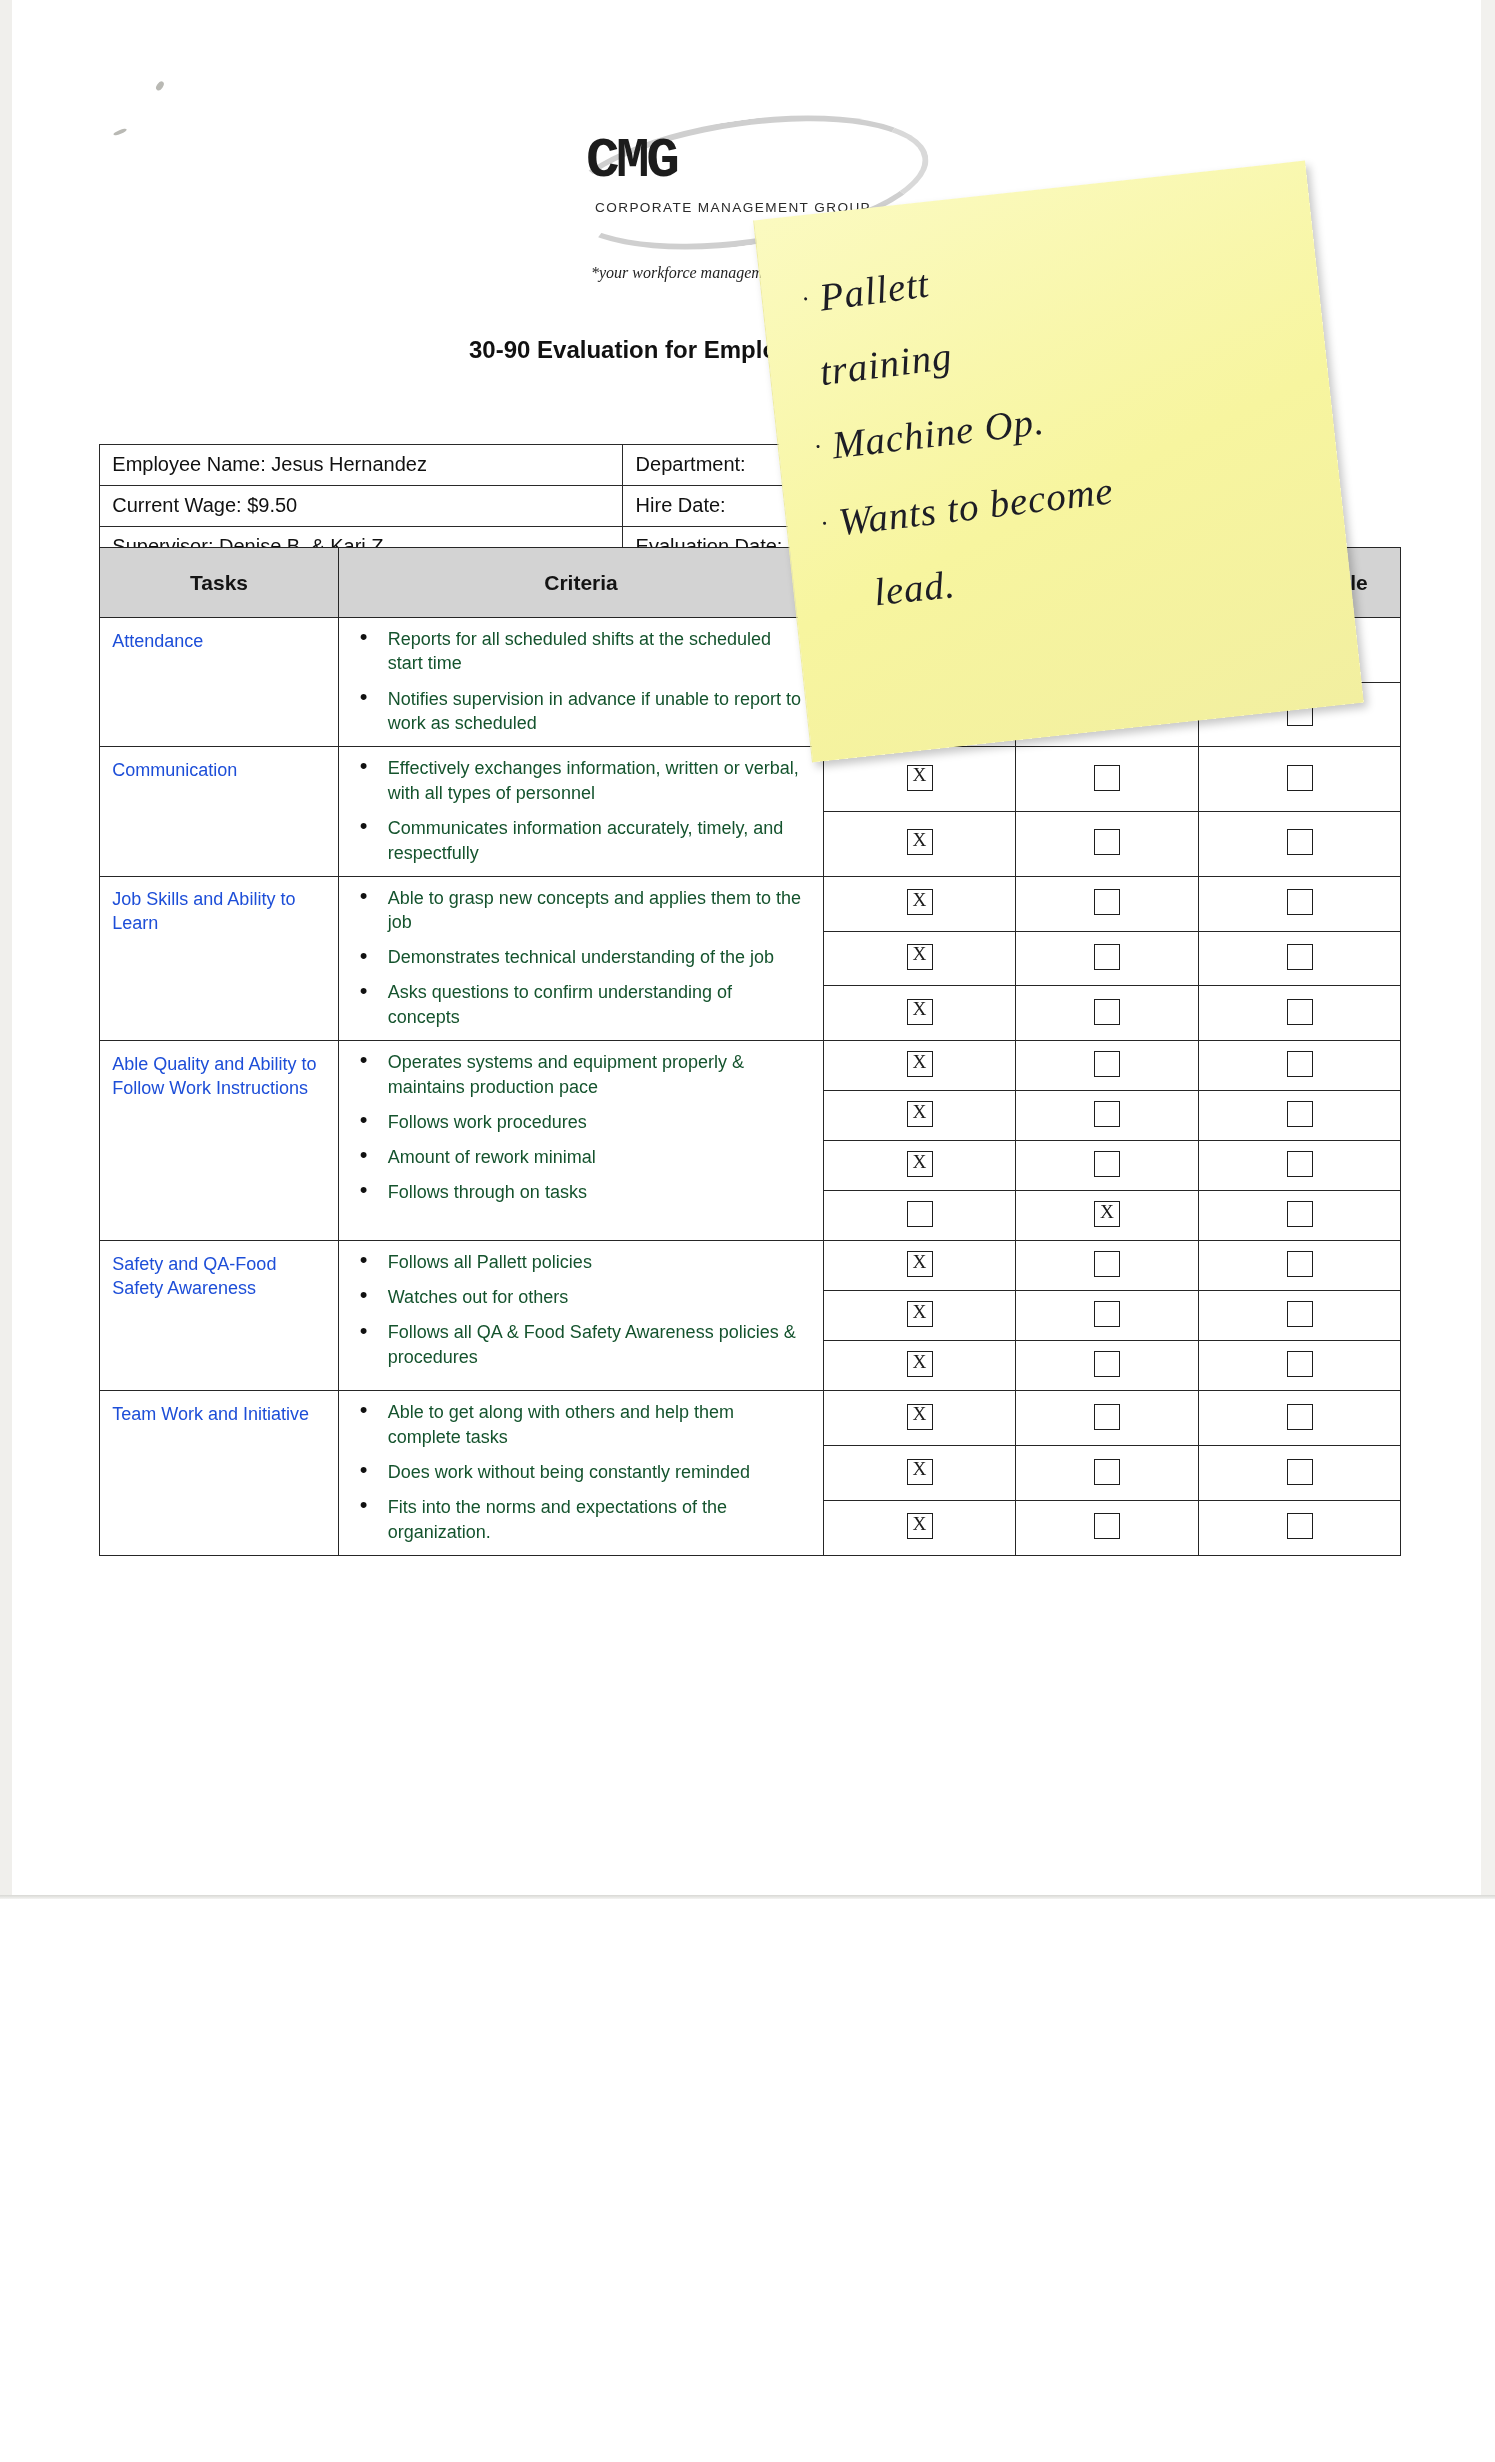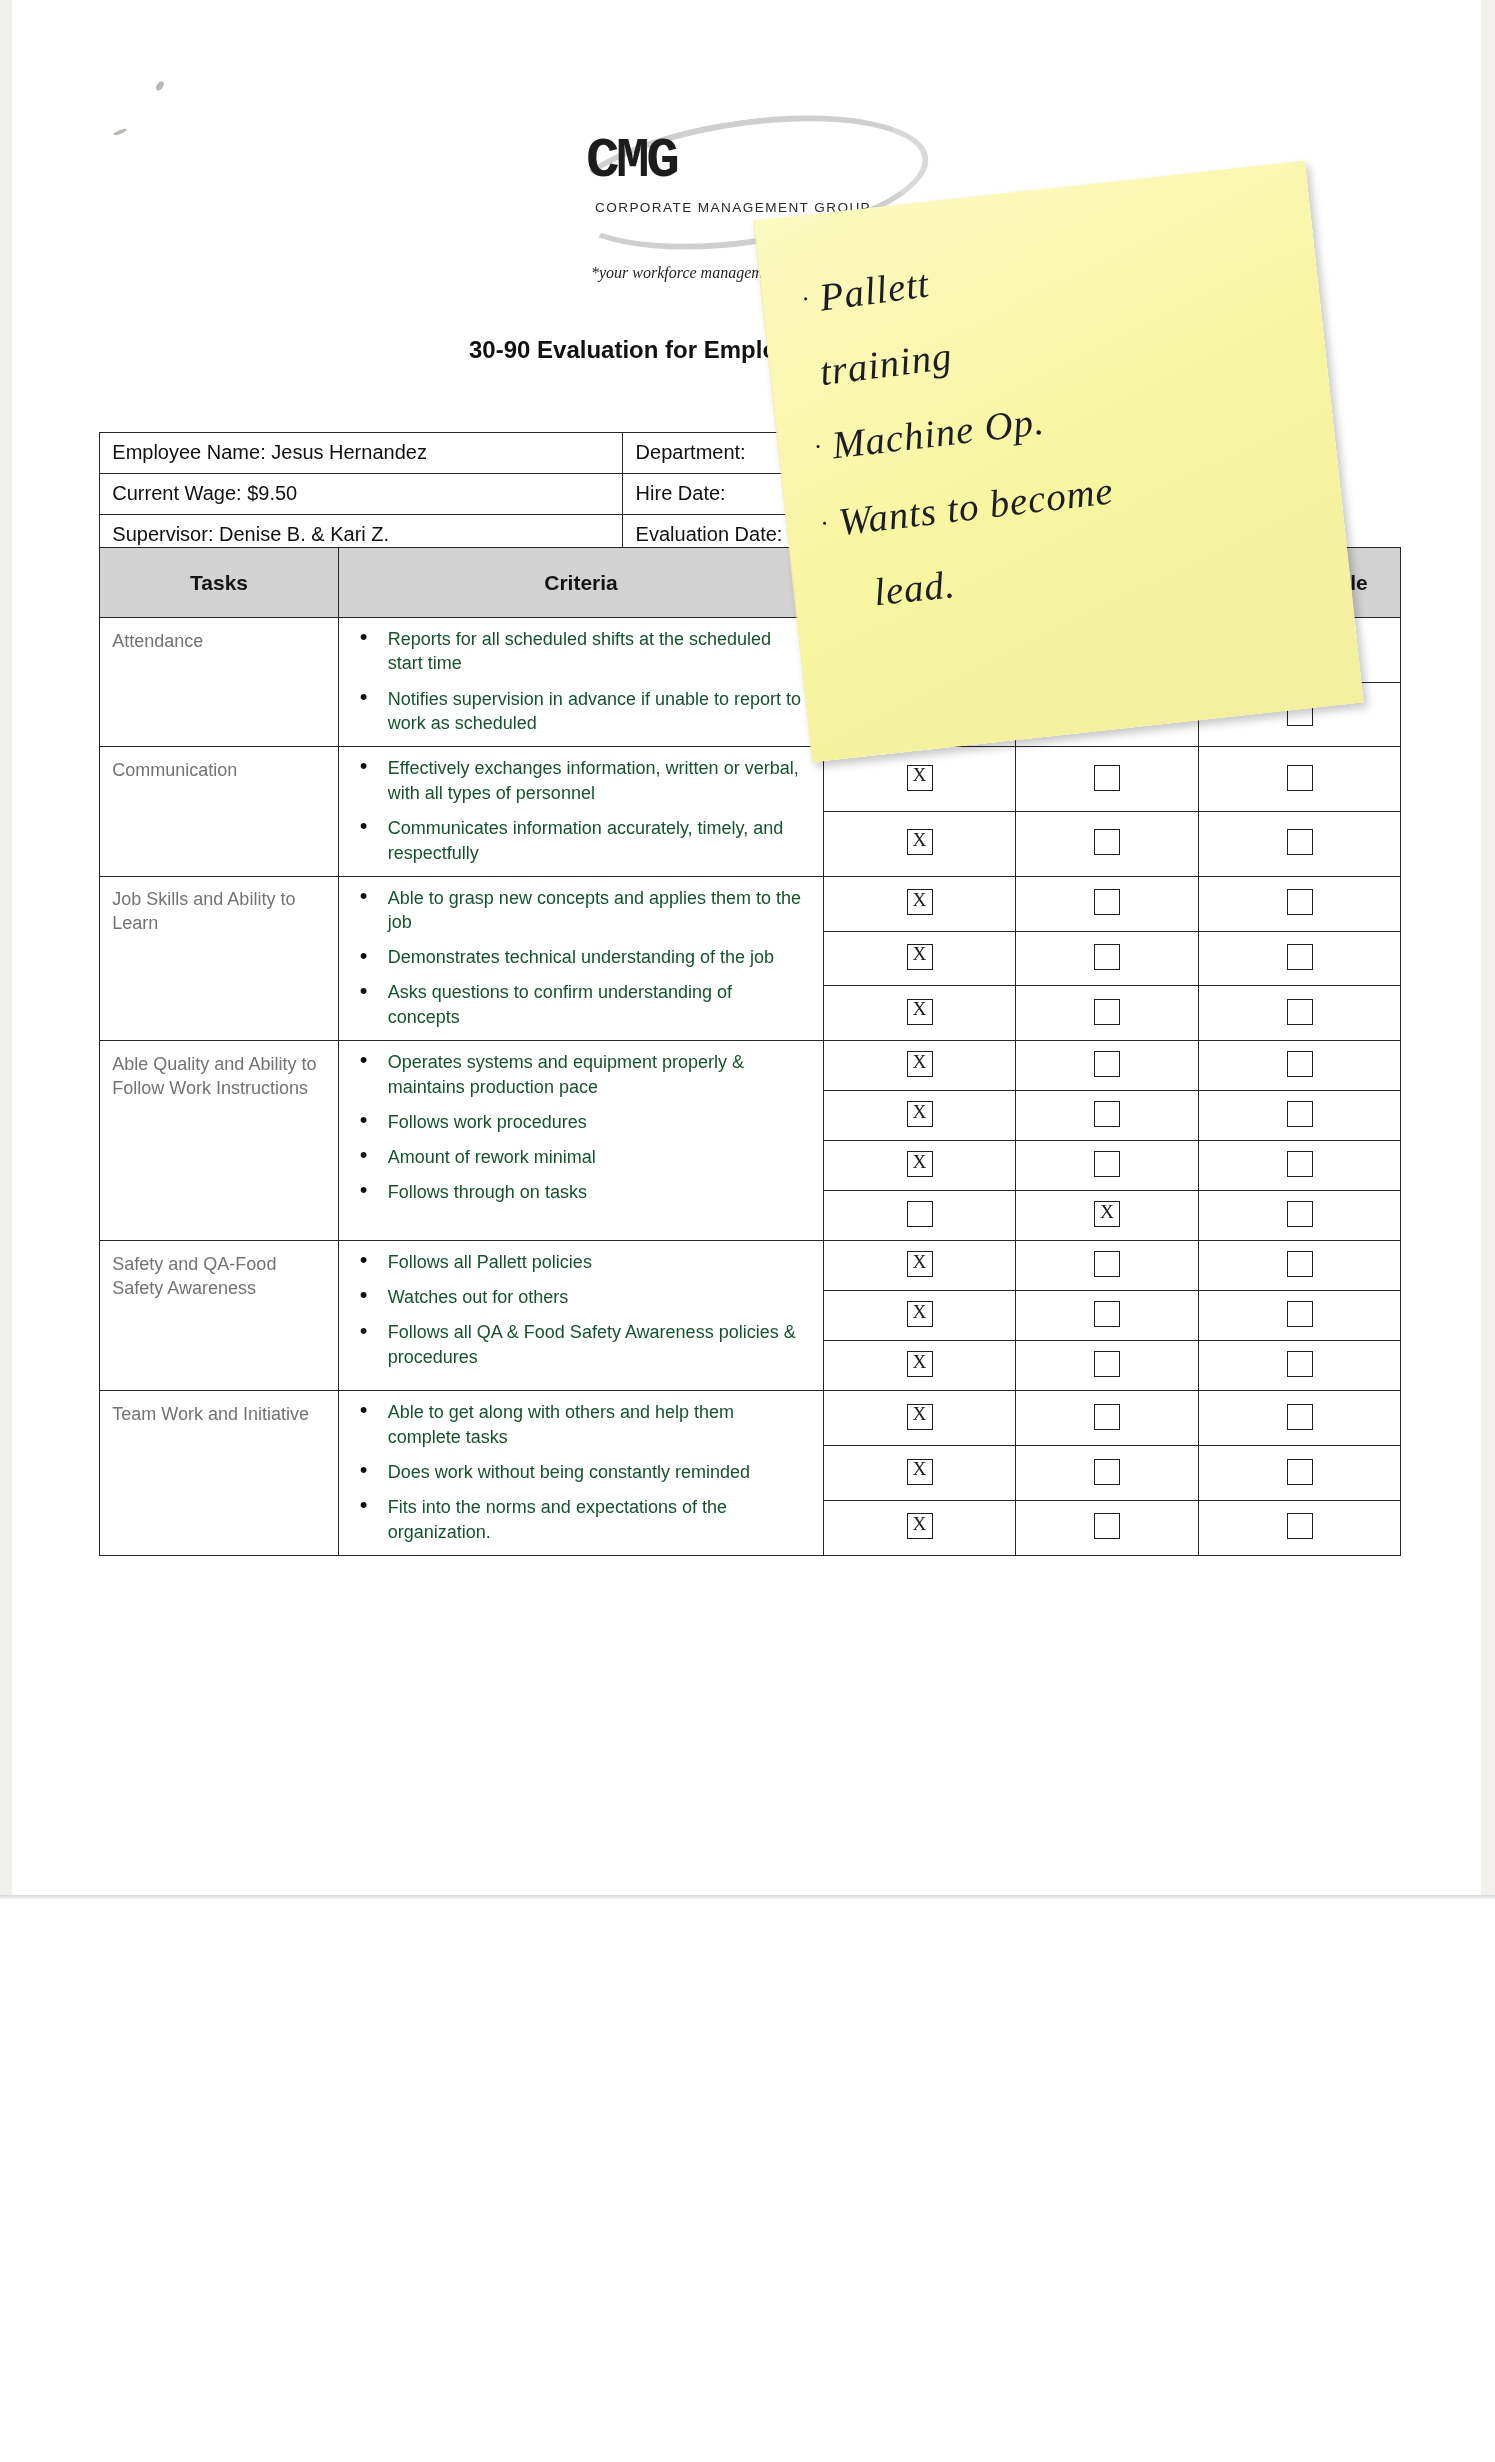--- a/index.html
+++ b/index.html
@@ -124,21 +124,21 @@
     font-size: 24px;
     font-weight: bold;
     color: #111;
     white-space: nowrap;
   }
 
   
   .info-table {
     position: absolute;
     left: 99px;
-    top: 432px;
+    top: 444px;
     width: 1033px;
     border-collapse: collapse;
     font-size: 20px;
   }
   .info-table td {
     border: 1.8px solid #2a2a2a;
     padding: 6.2px 10.6px 8px 12.3px;
     height: 26px;
     vertical-align: middle;
     white-space: nowrap;
@@ -171,21 +171,21 @@
   .col-crit { width: 485px; }
   .col-r1   { width: 192px; }
   .col-r2   { width: 183px; }
   .col-r3   { width: 202px; }
 
   td.task-cell {
     vertical-align: top;
     padding: 10.6px 7px 7px 12.3px;
     font-size: 18px;
     line-height: 24px;
-    color: #737373;
+    color: #1d4ed8;
   }
   td.crit-cell {
     vertical-align: top;
     padding: 8.8px 14px 10.6px 8.8px;
   }
   ul.crit {
     margin: 0;
     padding: 0 0 0 40px;
     list-style: none;
   }

